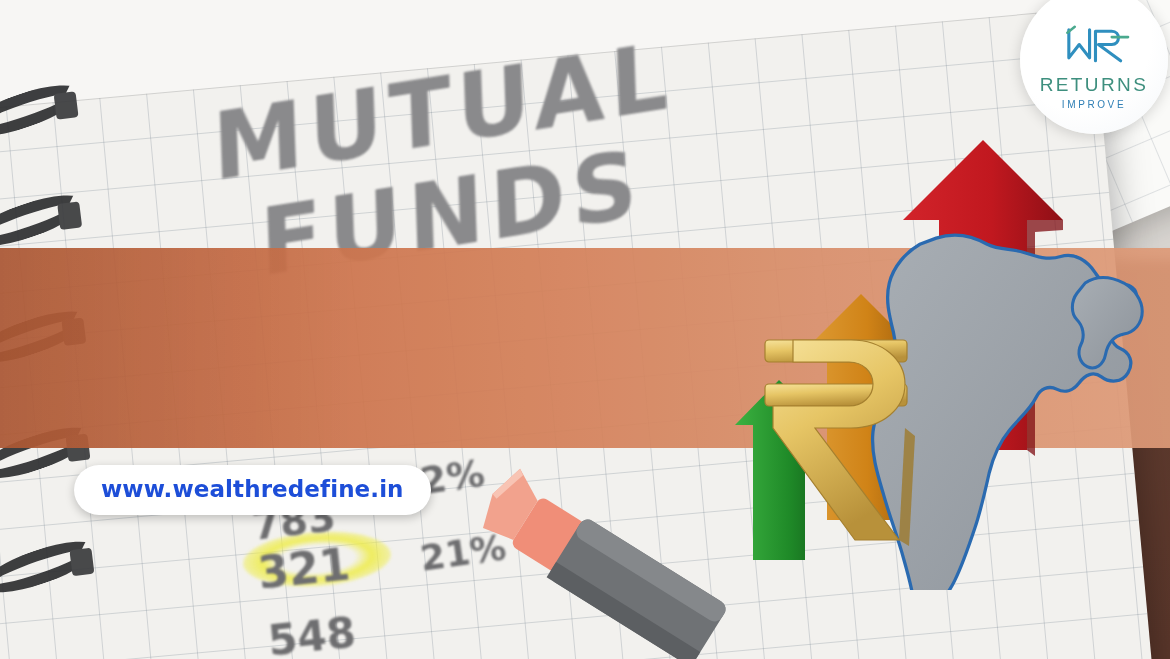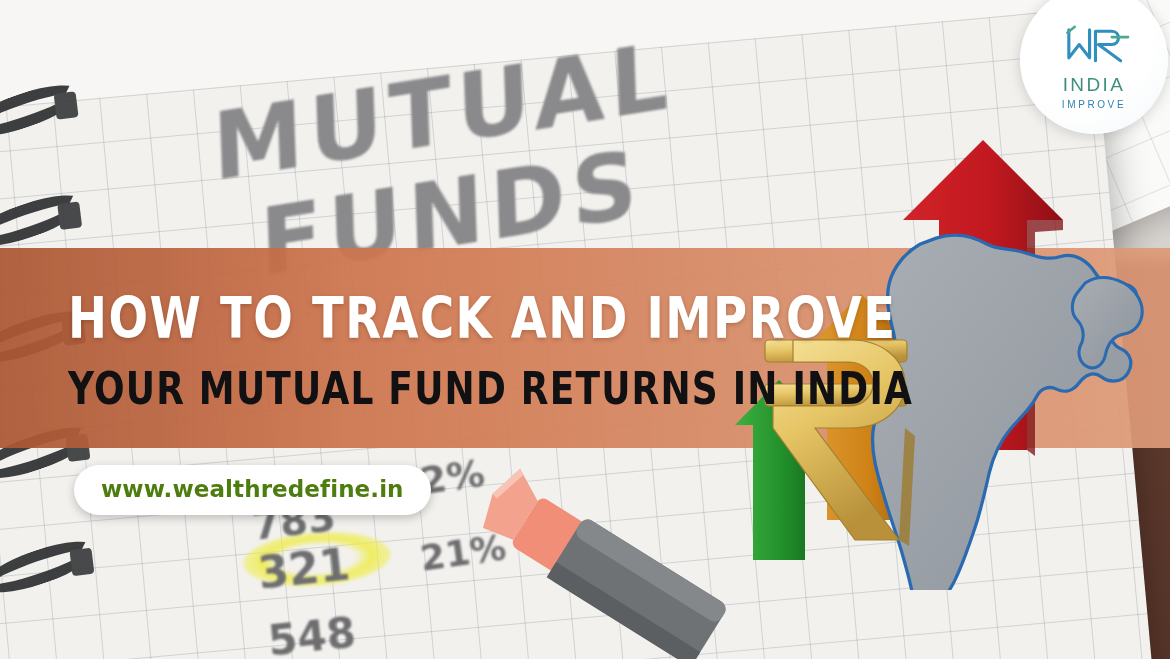--- a/index.html
+++ b/index.html
@@ -177,21 +177,21 @@
     position:absolute; left:74px; top:465px; z-index:30;
     background:#ffffff;
     border-radius:26px;
     padding:11px 27px 13px 27px;
     box-shadow:0 3px 10px rgba(0,0,0,.22);
   }
   .url-pill span {
     font-family:"DejaVu Sans", sans-serif;
     font-weight:800;
     font-size:23px;
-    color:#4d7c0f;
+    color:#1d4ed8;
     letter-spacing:.1px;
     white-space:nowrap;
   }
 
   
   .logo {
     position:absolute; right:2px; top:-14px; width:148px; height:148px;
     border-radius:50%;
     background:radial-gradient(circle at 40% 35%, #ffffff 55%, #f3f6f9 100%);
     box-shadow:0 2px 14px rgba(0,0,0,.16);
@@ -352,37 +352,33 @@
           <rect x="6" y="52" width="142" height="22" rx="4"></rect>
           <path d="M34 8 H 92 C 124 8, 146 28, 146 52 C 146 76, 124 96, 92 96
                    H 56 L 140 208 L 96 208 L 14 96 L 14 74 L 90 74
                    C 104 74, 114 64, 114 52 C 114 40, 104 30, 90 30 L 34 30 Z"></path>
         </g>
         <path d="M146 96 L 156 104 L 150 214 L 140 208 Z" fill="#9d7a2d" opacity=".8"></path>
       </g>
     </svg>
   </div>
 
-  <div class="title-wrap">
-    <div class="title-1">HOW TO TRACK AND IMPROVE</div>
-    <div class="title-2">YOUR MUTUAL FUND RETURNS IN INDIA</div>
-  </div>
 
   <div class="url-pill">
     <span>www.wealthredefine.in</span>
   </div>
 
   <div class="logo">
     <svg class="logo-mark" viewBox="0 0 100 56">
       <g fill="none" stroke="#2f8fbf" stroke-width="4.2" stroke-linecap="round" stroke-linejoin="round">
         <path d="M16 6 L 16 44 L 30 26 L 44 44 L 44 6"></path>
         <path d="M52 48 L 52 8 L 74 8 C 86 8, 86 26, 74 26 L 56 26 L 86 48"></path>
       </g>
       <g fill="none" stroke="#4aa98e" stroke-width="3.4" stroke-linecap="round">
         <path d="M14 10 L 24 2"></path>
         <path d="M74 16 L 96 16"></path>
       </g>
     </svg>
-    <div class="logo-word">INDIA</div>
+    <div class="logo-word">RETURNS</div>
     <div class="logo-sub">IMPROVE</div>
   </div>
 
 </div>
 
 </body></html>

